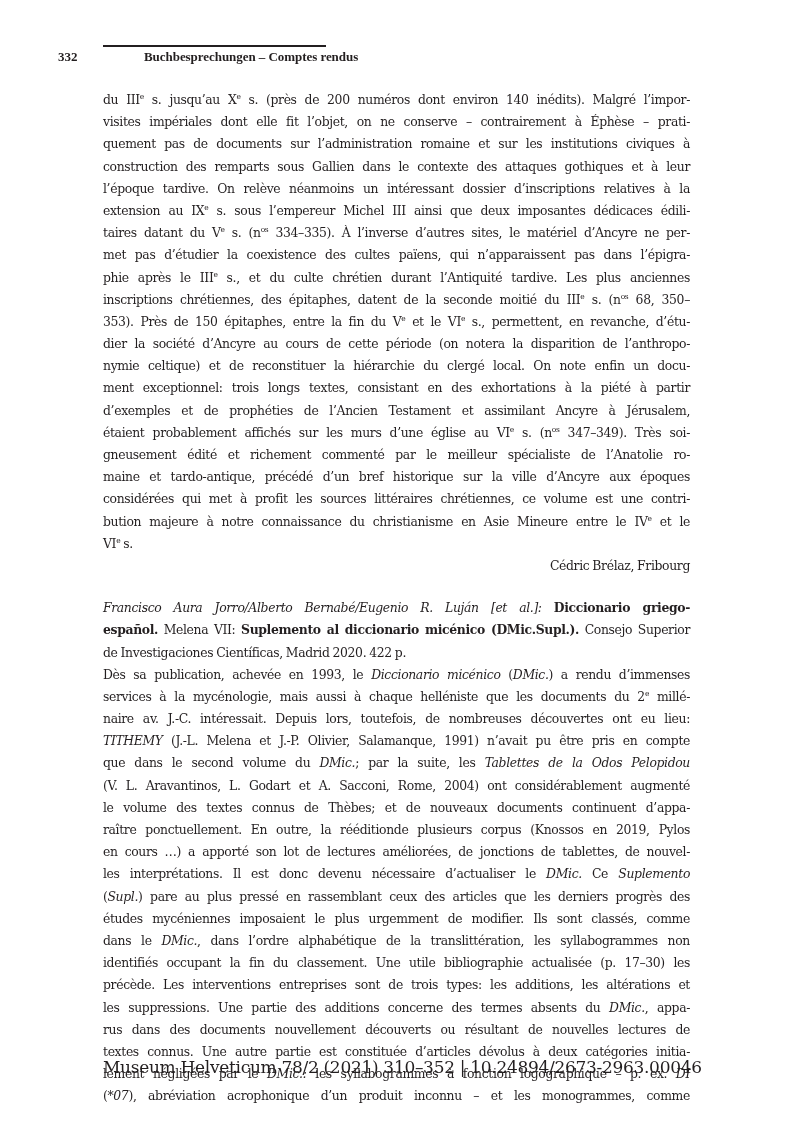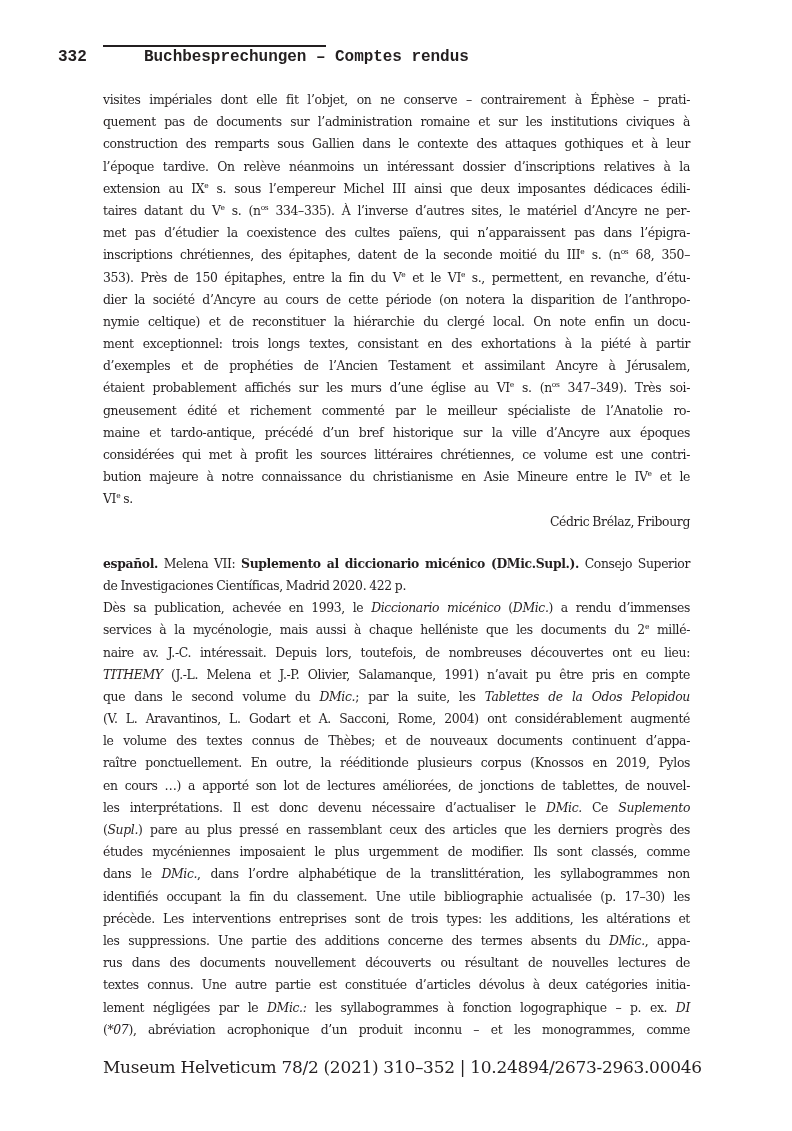--- a/index.html
+++ b/index.html
@@ -1,20 +1,20 @@
 <!DOCTYPE html>
 <html><head>
 <meta charset="utf-8">
 <style>
   html, body { margin: 0; padding: 0; background: #ffffff; }
   body { width: 792px; height: 1131px; position: relative; overflow: hidden; color: #231f20; }
   .page { position: absolute; left: 0; top: 0; width: 792px; height: 1131px; }
   .rule { position: absolute; left: 103px; top: 45px; width: 223px; height: 2px; background: #231f20; }
   .running-head { position: absolute; top: 49px; left: 0; width: 792px; height: 16px;
-    font-family: Liberation Mono, monospace; font-weight: bold; font-size: 16px; line-height: 16px; text-align: right; }
+    font-family: Liberation Serif, serif; font-weight: bold; font-size: 13px; line-height: 16px; text-align: right; }
   .folio { position: absolute; left: 58px; }
   .section-title { position: absolute; left: 103px; letter-spacing: -0.05px; margin-left: 41px; }
   .body { position: absolute; left: 103px; top: 89px; width: 587px;
     font-family: "DejaVu Serif", serif; font-size: 12.4px; line-height: 22.2px; }
   .line { display: block; height: 22.2px; white-space: nowrap; text-align: justify; text-align-last: justify; letter-spacing: -0.35px; word-spacing: -0.6px; }
   .line.last { text-align-last: left; }
   .line.right { text-align: right; text-align-last: right; }
   .gap { height: 20px; }
   sup { font-size: 7.5px; vertical-align: 5px; line-height: 0; }
   i, .it { }
@@ -27,43 +27,46 @@
 
 <div class="page">
   <div class="rule"></div>
   <div class="running-head">
     <span class="folio">332</span>
     <span class="section-title">Buchbesprechungen – Comptes rendus</span>
   </div>
 
   <div class="body">
     <div id="review1">
+        <span class="line">du III<sup>e</sup> s. jusqu’au X<sup>e</sup> s. (près de 200 numéros dont environ 140 inédits). Malgré l’impor-</span>
         <span class="line">visites impériales dont elle fit l’objet, on ne conserve – contrairement à Éphèse – prati-</span>
         <span class="line">quement pas de documents sur l’administration romaine et sur les institutions civiques à</span>
         <span class="line">construction des remparts sous Gallien dans le contexte des attaques gothiques et à leur</span>
         <span class="line">l’époque tardive. On relève néanmoins un intéressant dossier d’inscriptions relatives à la</span>
         <span class="line">extension au IX<sup>e</sup> s. sous l’empereur Michel III ainsi que deux imposantes dédicaces édili-</span>
         <span class="line">taires datant du V<sup>e</sup> s. (n<sup>os</sup> 334–335). À l’inverse d’autres sites, le matériel d’Ancyre ne per-</span>
         <span class="line">met pas d’étudier la coexistence des cultes païens, qui n’apparaissent pas dans l’épigra-</span>
+        <span class="line">phie après le III<sup>e</sup> s., et du culte chrétien durant l’Antiquité tardive. Les plus anciennes</span>
         <span class="line">inscriptions chrétiennes, des épitaphes, datent de la seconde moitié du III<sup>e</sup> s. (n<sup>os</sup> 68, 350–</span>
         <span class="line">353). Près de 150 épitaphes, entre la fin du V<sup>e</sup> et le VI<sup>e</sup> s., permettent, en revanche, d’étu-</span>
         <span class="line">dier la société d’Ancyre au cours de cette période (on notera la disparition de l’anthropo-</span>
         <span class="line">nymie celtique) et de reconstituer la hiérarchie du clergé local. On note enfin un docu-</span>
         <span class="line">ment exceptionnel: trois longs textes, consistant en des exhortations à la piété à partir</span>
         <span class="line">d’exemples et de prophéties de l’Ancien Testament et assimilant Ancyre à Jérusalem,</span>
         <span class="line">étaient probablement affichés sur les murs d’une église au VI<sup>e</sup> s. (n<sup>os</sup> 347–349). Très soi-</span>
         <span class="line">gneusement édité et richement commenté par le meilleur spécialiste de l’Anatolie ro-</span>
         <span class="line">maine et tardo-antique, précédé d’un bref historique sur la ville d’Ancyre aux époques</span>
         <span class="line">considérées qui met à profit les sources littéraires chrétiennes, ce volume est une contri-</span>
         <span class="line">bution majeure à notre connaissance du christianisme en Asie Mineure entre le IV<sup>e</sup> et le</span>
         <span class="line last">VI<sup>e</sup> s.</span>
       </div>
     <span class="line right it">Cédric Brélaz, Fribourg</span>
     <div class="gap"></div>
     <div>
+      <span class="line"><i>Francisco Aura Jorro/Alberto Bernabé/Eugenio R. Luján [et al.]:</i> <b>Diccionario griego-</b></span>
       <span class="line"><b>español.</b><span> Melena VII: </span><b>Suplemento al diccionario micénico (DMic.Supl.).</b><span> Consejo Superior</span></span>
       <span class="line last">de Investigaciones Científicas, Madrid 2020. 422 p.</span>
       <div id="review2">
           <span class="line">Dès sa publication, achevée en 1993, le <i>Diccionario micénico</i> (<i>DMic.</i>) a rendu d’immenses</span>
           <span class="line">services à la mycénologie, mais aussi à chaque helléniste que les documents du 2<sup>e</sup> millé-</span>
           <span class="line">naire av. J.-C. intéressait. Depuis lors, toutefois, de nombreuses découvertes ont eu lieu:</span>
           <span class="line"><i>TITHEMY</i> (J.-L. Melena et J.-P. Olivier, Salamanque, 1991) n’avait pu être pris en compte</span>
           <span class="line">que dans le second volume du <i>DMic.</i>; par la suite, les <i>Tablettes de la Odos Pelopidou</i></span>
           <span class="line">(V. L. Aravantinos, L. Godart et A. Sacconi, Rome, 2004) ont considérablement augmenté</span>
           <span class="line">le volume des textes connus de Thèbes; et de nouveaux documents continuent d’appa-</span>

